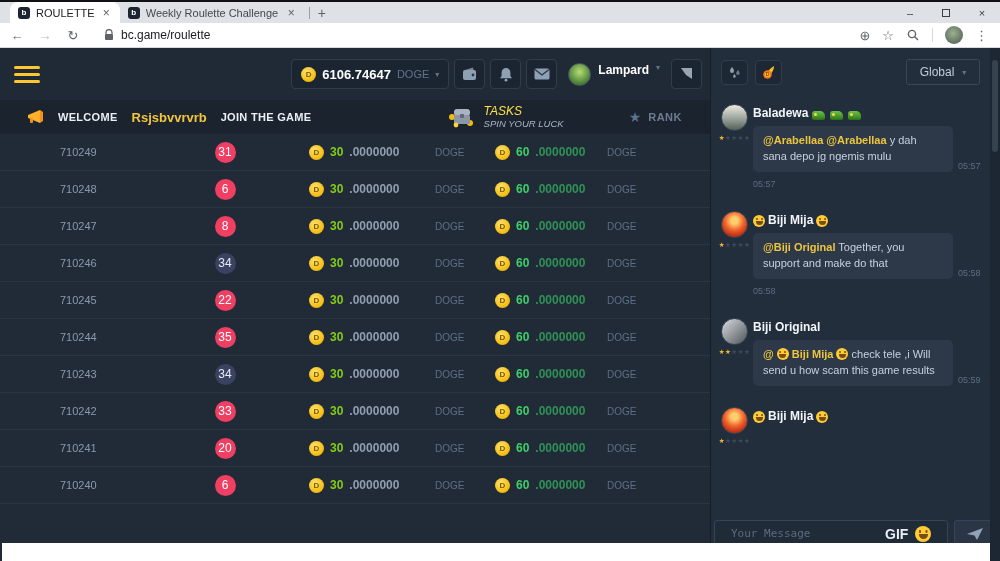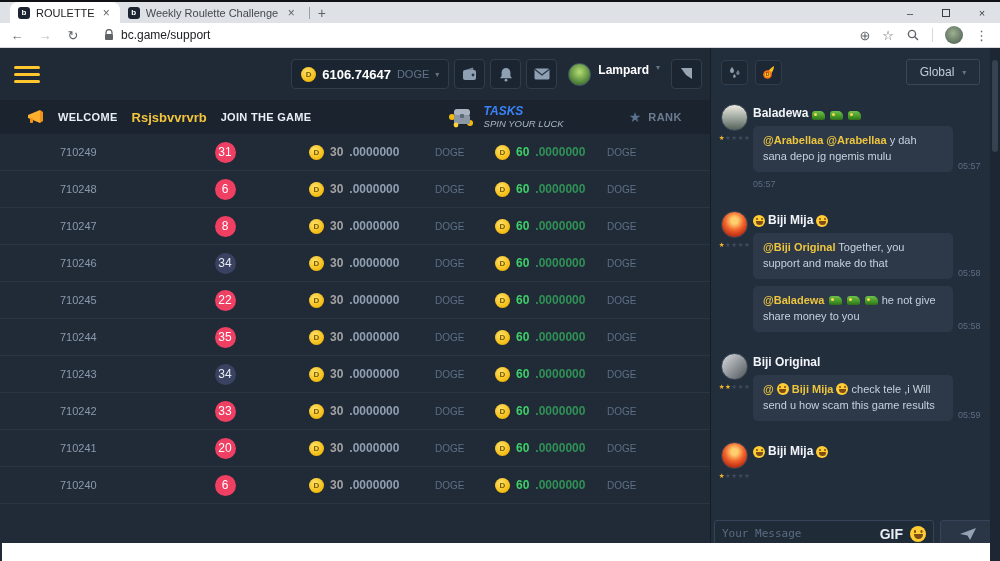--- a/index.html
+++ b/index.html
@@ -47,41 +47,41 @@
   .caret{font-size:8px;color:#62748a}
   .icobtn{width:31px;height:30px;background:#1b2532;border:1px solid #303d4d;border-radius:4px;display:flex;align-items:center;justify-content:center}
   .usermenu{display:flex;align-items:flex-start;gap:7px;padding:0 6px}
   .user-avatar{width:23px;height:23px;border-radius:50%;background:radial-gradient(circle at 50% 38%,#b5de74,#53863a 65%,#2f4f22);border:1px solid #44586b}
   .user-name{font-size:12px;font-weight:bold;color:#fff}
 
   .welcome-bar{height:34px;background:#1a232e;display:flex;align-items:center;padding:0 28px 0 26px;gap:10px}
   .wb-text{font-size:11px;font-weight:bold;color:#e8eef5;letter-spacing:.3px}
   .wb-user{font-size:13px;font-weight:bold;color:#f2c53d;margin:4px 4px}
   .tasks{margin-left:auto;display:flex;align-items:center;gap:9px}
-  .tasks-title{font-size:12px;font-weight:bold;font-style:italic;color:#3b82f6;line-height:1.15}
+  .tasks-title{font-size:12px;font-weight:normal;font-style:italic;color:#fde047;line-height:1.15}
   .tasks-sub{font-size:9.5px;font-style:italic;color:#a9b5c5}
   .rank{display:flex;align-items:center;gap:7px;margin-left:55px}
   .rank-star{font-size:14px;color:#5b7190}
   .rank-label{font-size:11px;font-weight:bold;color:#6c7d93;letter-spacing:.5px}
 
   
   .grid-cols{display:grid;grid-template-columns:105px 120px 24px 126px 48px 12px 112px 50px 1fr;align-items:center}
   .table-head{height:26px;padding:0 0 0 60px;border-bottom:1px solid #303c4b}
   .th{font-size:10px;color:#6d7d92;letter-spacing:.4px}
   .th-hasil{justify-self:center}
   .th-jumlah{grid-column:3/5;justify-self:end}
   .th-keunt{grid-column:6/8;justify-self:end}
   .t-row{height:37px;padding:0 0 0 60px;border-bottom:1px solid #2a3543}
   .c-isu{font-size:11px;color:#8b99ac}
   .c-hasil{justify-self:center}
   .badge{width:21px;height:21px;border-radius:50%;display:flex;align-items:center;justify-content:center;font-size:12px;font-weight:normal;color:#fff}
   .badge.red{background:#ef3f63}
   .badge.dark{background:#3a4262;color:#e8ecf5}
   .c-amt{display:flex;align-items:center;gap:6px;font-size:12px;font-weight:bold}
-  .c-amt b{color:#a3a3a3;font-weight:bold}
+  .c-amt b{color:#84cc16;font-weight:bold}
   .c-amt i{color:#909eb0;font-style:normal}
   .c-amt.profit b{color:#3ecf68}
   .c-amt.profit i{color:#2f9155}
   .c-cur{font-size:10px;color:#5d6f85}
 
   
   .side-header{height:48px;display:flex;align-items:center;padding:0 20px 0 10px;gap:7px}
   .side-icobtn{width:27px;height:25px;background:#1e2835;border:1px solid #303d4d;border-radius:4px;display:flex;align-items:center;justify-content:center}
   .global-btn{margin-left:auto;width:74px;height:26px;border:1px solid #3a4756;border-radius:3px;display:flex;align-items:center;justify-content:center;gap:8px;font-size:12px;color:#c3cedb}
   .chat-area{flex:1;overflow:hidden;padding:8px 4px 0 5px}
@@ -100,21 +100,21 @@
   .bubble{background:#2d3948;border-radius:5px;padding:7px 10px;font-size:11px;line-height:1.45;color:#c6d1de;max-width:200px}
   .mention{color:#edc53f;font-weight:bold}
   .msg-time{font-size:9px;color:#5c6d82;white-space:nowrap;padding-bottom:1px}
   .emoji-grin{display:inline-block;width:12px;height:12px;border-radius:50%;background:#ffcc33;position:relative;vertical-align:-2px}
   .emoji-grin::before{content:"";position:absolute;left:2.5px;top:3.5px;width:2px;height:2px;border-radius:50%;background:#7a4b16;box-shadow:5px 0 0 #7a4b16}
   .emoji-grin::after{content:"";position:absolute;left:2.5px;top:6.5px;width:7px;height:3.5px;background:#7a4b16;border-radius:0 0 7px 7px}
   .emoji-green{display:inline-block;width:13px;height:9px;border-radius:3px 5px 2px 2px;background:linear-gradient(#6cc24a,#3f8f24 70%,#2e6b1a);position:relative;vertical-align:-1px;margin:0 1px}
   .emoji-green::after{content:"";position:absolute;left:2px;top:2px;width:3px;height:3px;border-radius:50%;background:#ffd84d}
 
   .chat-input-row{display:flex;align-items:center;gap:6px;padding:0 5px 14px 3px}
-  .chat-input-box{flex:1;height:27px;border:1px solid #36445a;border-radius:3px;background:#202b38;display:flex;align-items:center;padding:0 7px;gap:7px}
+  .chat-input-box{flex:1;height:27px;border:1px solid #36445a;border-radius:3px;background:#202b38;display:flex;align-items:center;padding:0 16px;gap:7px}
   .chat-input-box input{flex:1;min-width:0;background:transparent;border:none;outline:none;font-family:"DejaVu Sans Mono",monospace;font-size:11px;color:#c6d1de}
   .chat-input-box input::placeholder{color:#5a6c80}
   .gif-label{font-size:14px;font-weight:bold;color:#e8eef5}
   .emoji-big{width:16px;height:16px;border-radius:50%;background:#ffcc33;position:relative;flex:0 0 16px}
   .emoji-big::before{content:"";position:absolute;left:3.5px;top:4.5px;width:2.5px;height:2.5px;border-radius:50%;background:#7a4b16;box-shadow:6.5px 0 0 #7a4b16}
   .emoji-big::after{content:"";position:absolute;left:3.5px;top:8.5px;width:9px;height:4.5px;background:#7a4b16;border-radius:0 0 9px 9px}
   .send-btn{width:55px;height:27px;background:#2a3645;border:1px solid #36445a;border-radius:3px;display:flex;align-items:center;justify-content:center}
 
   .page-scrollbar{position:absolute;top:0;right:0;width:10px;height:513px;background:#1d2733}
   .page-scrollbar .thumb{position:absolute;top:12px;left:2px;width:6px;height:92px;border-radius:3px;background:#35424f}
@@ -148,21 +148,21 @@
 
   <div class="addressbar">
     <span class="nav-ico">←</span>
     <span class="nav-ico disabled">→</span>
     <span class="nav-ico">↻</span>
     <div class="urlbox">
       <svg width="10" height="12" viewBox="0 0 10 12">
           <path d="M2 5V3.5A3 3 0 0 1 8 3.5V5" fill="none" stroke="#5f6368" stroke-width="1.3"></path>
           <rect x="1" y="5" width="8" height="6" rx="1" fill="#5f6368"></rect>
         </svg>
-      <span class="url">bc.game/support</span>
+      <span class="url">bc.game/roulette</span>
     </div>
     <div class="bar-right">
       <span class="bar-ico">⊕</span>
       <span class="bar-ico">☆</span>
       <svg width="14" height="14" viewBox="0 0 14 14">
           <circle cx="6" cy="6" r="3.6" fill="none" stroke="#5f6368" stroke-width="1.4"></circle>
           <line x1="8.8" y1="8.8" x2="12" y2="12" stroke="#5f6368" stroke-width="1.4"></line>
         </svg>
       <div class="bar-divider"></div>
       <span class="chrome-avatar"></span>
@@ -505,21 +505,20 @@
               <div class="chat-username">
                 <span class="emoji-grin"></span> 
                 <span>Biji Mija</span> 
                 <span class="emoji-grin"></span> 
               </div>
               <div class="msg">
                 <div class="bubble"><span class="mention">@Biji Original</span> <span>Together, you support and make do that</span> </div>
                 <span class="msg-time">05:58</span>
               </div>
               <div class="msg">
-                <div class="bubble"><span class="mention">@Baladewa</span> <span class="emoji-green"></span> <span class="emoji-green"></span> <span class="emoji-green"></span> <span>he not give share money to you</span> </div>
                 <span class="msg-time">05:58</span>
               </div>
             </div>
           </div>
           <div class="chat-group">
             <div class="chat-gutter">
               <div class="avatar av-portrait"></div>
               <div class="stars"><span class="on">★</span><span class="on">★</span><span class="off">★</span><span class="off">★</span><span class="off">★</span></div>
             </div>
             <div class="chat-body">

